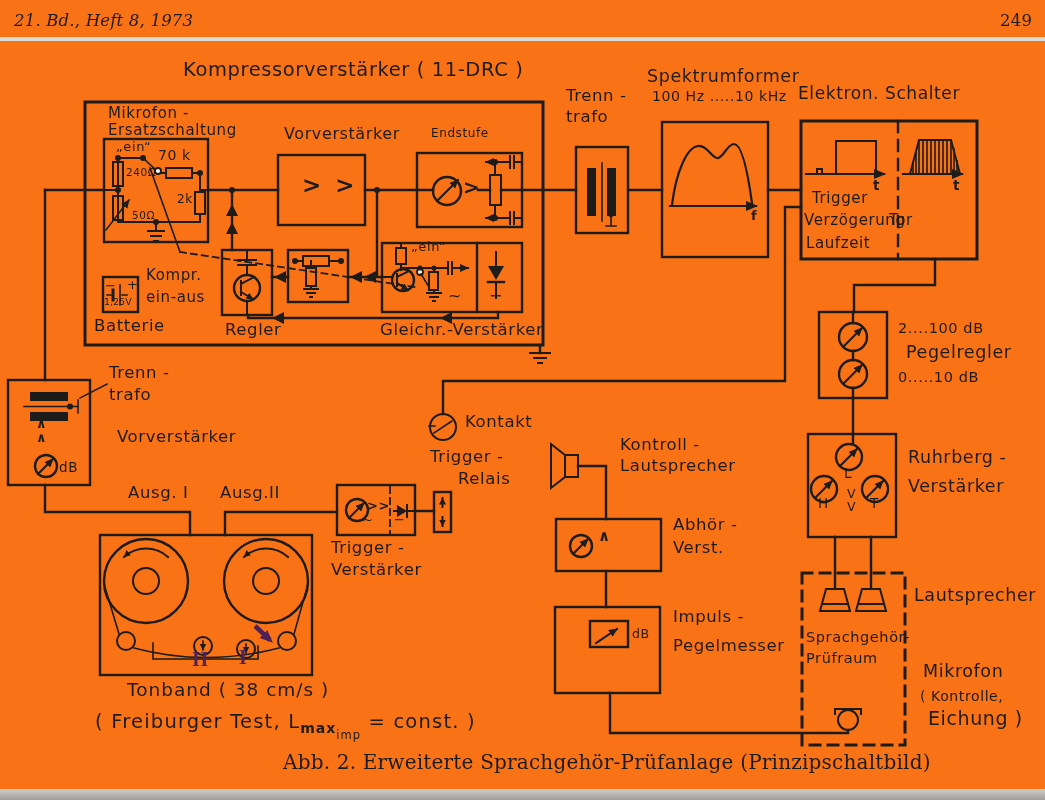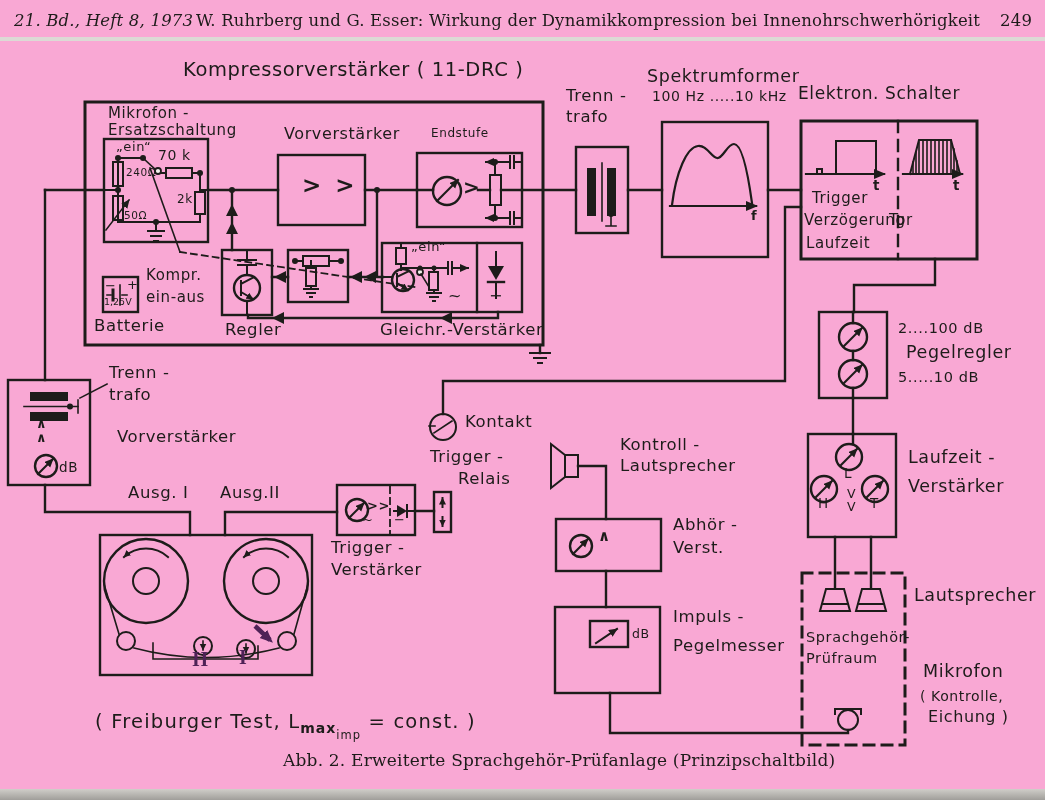--- a/index.html
+++ b/index.html
@@ -1,16 +1,16 @@
 <!DOCTYPE html>
 <html><head>
 <meta charset="utf-8">
 <style>
   html,body{margin:0;padding:0;background:#d8d5d0;}
-  .page{position:relative;width:1045px;height:800px;background:#f9a8d4;overflow:hidden;
+  .page{position:relative;width:1045px;height:800px;background:#f97316;overflow:hidden;
         font-family:"DejaVu Sans",sans-serif;color:#1d1c1a;}
   .lb{position:absolute;white-space:nowrap;letter-spacing:.6px;line-height:1.04;color:#1d1c1a;}
   .serif{font-family:"DejaVu Serif",serif;letter-spacing:.2px;}
   .it{font-style:italic;}
   .b{font-weight:bold;}
   .purple{color:#4f2257;font-family:Liberation Serif, serif;font-weight:bold;}
   svg.diagram{position:absolute;left:0;top:0;}
   .s{stroke:#1d1c1a;stroke-width:2.4;fill:none;stroke-linecap:square;stroke-linejoin:miter;}
   .t3{stroke-width:3;}
   .t2{stroke-width:2;}
@@ -26,21 +26,20 @@
                background:linear-gradient(#d0cec9,#a09e9a);}
   .sub1{font-size:14px;vertical-align:-5px;letter-spacing:1px;font-weight:bold;}
   .sub2{font-size:11.5px;vertical-align:-11px;letter-spacing:1px;}
 </style>
 </head>
 <body>
 
 <div class="page">
 
   <div class="lb serif it" style="left:14px;top:12px;font-size:16.5px">21. Bd., Heft 8, 1973</div>
-  <div class="lb serif" style="left:196px;top:12px;font-size:16.5px">W. Ruhrberg und G. Esser: Wirkung der Dynamikkompression bei Innenohrschwerhörigkeit</div>
   <div class="lb serif" style="left:1000px;top:12px;font-size:16.5px">249</div>
   <div class="band-top"></div>
 
   <svg class="diagram" width="1045" height="800" viewBox="0 0 1045 800">
     <defs>
       <marker id="ah" markerUnits="userSpaceOnUse" markerWidth="14" markerHeight="14" refX="10" refY="5" orient="auto">
           <path d="M0,0L12,5L0,10z" fill="#1d1c1a"></path>
         </marker>
       <marker id="am" markerUnits="userSpaceOnUse" markerWidth="11" markerHeight="11" refX="8" refY="4" orient="auto">
           <path d="M0,0L9,4L0,8z" fill="#1d1c1a"></path>
@@ -287,21 +286,21 @@
   </svg>
 
   <div class="lb" style="left:183px;top:60px;font-size:19.5px">Kompressorverstärker ( 11-DRC )</div>
 
   <div class="lb" style="left:108px;top:106px;font-size:15px">Mikrofon -</div>
   <div class="lb" style="left:108px;top:123px;font-size:15px">Ersatzschaltung</div>
   <div class="lb" style="left:116px;top:140px;font-size:13px">„ein“</div>
   <div class="lb" style="left:158px;top:148px;font-size:14px">70 k</div>
   <div class="lb" style="left:126px;top:167px;font-size:10.5px">240Ω</div>
   <div class="lb" style="left:177px;top:193px;font-size:12px">2k</div>
-  <div class="lb" style="left:124px;top:210px;font-size:10.5px">50Ω</div>
+  <div class="lb" style="left:132px;top:210px;font-size:10.5px">50Ω</div>
 
   <div class="lb" style="left:284px;top:126px;font-size:16px">Vorverstärker</div>
   <div class="lb b" style="left:302px;top:174px;font-size:23px;letter-spacing:3px">&gt; &gt;</div>
   <div class="lb" style="left:431px;top:127px;font-size:12px">Endstufe</div>
   <div class="lb b" style="left:463px;top:177px;font-size:20px">&gt;</div>
 
   <div class="lb" style="left:146px;top:268px;font-size:15px">Kompr.</div>
   <div class="lb" style="left:146px;top:290px;font-size:15px">ein-aus</div>
   <div class="lb" style="left:105px;top:279px;font-size:13px">−</div>
   <div class="lb" style="left:127px;top:278px;font-size:13px">+</div>
@@ -323,36 +322,36 @@
   <div class="lb" style="left:798px;top:85px;font-size:17px">Elektron. Schalter</div>
   <div class="lb b" style="left:873px;top:178px;font-size:13.5px">t</div>
   <div class="lb b" style="left:953px;top:178px;font-size:13.5px">t</div>
   <div class="lb" style="left:812px;top:191px;font-size:15px">Trigger</div>
   <div class="lb" style="left:804px;top:213px;font-size:15px">Verzögerung</div>
   <div class="lb" style="left:806px;top:236px;font-size:15px">Laufzeit</div>
   <div class="lb" style="left:889px;top:213px;font-size:15px">Tor</div>
 
   <div class="lb" style="left:898px;top:321px;font-size:14.5px">2....100 dB</div>
   <div class="lb" style="left:906px;top:343px;font-size:17.5px">Pegelregler</div>
-  <div class="lb" style="left:898px;top:370px;font-size:14.5px">5.....10 dB</div>
-
-  <div class="lb" style="left:908px;top:448px;font-size:17.5px">Laufzeit -</div>
+  <div class="lb" style="left:898px;top:370px;font-size:14.5px">0.....10 dB</div>
+
+  <div class="lb" style="left:908px;top:448px;font-size:17.5px">Ruhrberg -</div>
   <div class="lb" style="left:908px;top:477px;font-size:17.5px">Verstärker</div>
   <div class="lb" style="left:844px;top:466px;font-size:13.5px">L</div>
   <div class="lb" style="left:818px;top:496px;font-size:13.5px">H</div>
   <div class="lb" style="left:870px;top:496px;font-size:13.5px">T</div>
   <div class="lb" style="left:847px;top:487px;font-size:12.5px">V</div>
   <div class="lb" style="left:847px;top:500px;font-size:12.5px">V</div>
 
   <div class="lb" style="left:914px;top:586px;font-size:17.5px">Lautsprecher</div>
   <div class="lb" style="left:806px;top:630px;font-size:14.5px">Sprachgehör-</div>
   <div class="lb" style="left:806px;top:651px;font-size:14.5px">Prüfraum</div>
   <div class="lb" style="left:923px;top:662px;font-size:17.5px">Mikrofon</div>
   <div class="lb" style="left:920px;top:689px;font-size:14px">( Kontrolle,</div>
-  <div class="lb" style="left:928px;top:709px;font-size:16px">Eichung )</div>
+  <div class="lb" style="left:928px;top:709px;font-size:19px">Eichung )</div>
 
   <div class="lb" style="left:620px;top:436px;font-size:16.5px" ind="">Kontroll -</div>
   <div class="lb" style="left:620px;top:457px;font-size:16.5px">Lautsprecher</div>
   <div class="lb" style="left:673px;top:516px;font-size:16.5px">Abhör -</div>
   <div class="lb" style="left:673px;top:539px;font-size:16.5px">Verst.</div>
   <div class="lb b" style="left:598px;top:529px;font-size:15px">∧</div>
   <div class="lb" style="left:673px;top:608px;font-size:16.5px">Impuls -</div>
   <div class="lb" style="left:673px;top:637px;font-size:16.5px">Pegelmesser</div>
   <div class="lb" style="left:632px;top:627px;font-size:12.5px">dB</div>
 
@@ -369,21 +368,22 @@
   <div class="lb" style="left:331px;top:539px;font-size:16.5px">Trigger -</div>
   <div class="lb" style="left:331px;top:561px;font-size:16.5px">Verstärker</div>
   <div class="lb b" style="left:367px;top:499px;font-size:13px">&gt;&gt;</div>
   <div class="lb" style="left:362px;top:513px;font-size:13px">~</div>
   <div class="lb" style="left:394px;top:513px;font-size:13px">−</div>
 
   <div class="lb" style="left:430px;top:448px;font-size:16.5px">Trigger -</div>
   <div class="lb" style="left:458px;top:470px;font-size:16.5px">Relais</div>
   <div class="lb" style="left:465px;top:413px;font-size:16.5px">Kontakt</div>
 
+  <div class="lb" style="left:127px;top:680px;font-size:18.5px;letter-spacing:1px">Tonband ( 38 cm/s )</div>
   <div class="lb purple" style="left:192px;top:649px;font-size:20px">II</div>
   <div class="lb purple" style="left:239px;top:647px;font-size:20px">I</div>
 
   <div class="lb" style="left:95px;top:712px;font-size:19.5px;letter-spacing:1.2px"><span>( Freiburger Test,  L</span><span class="sub1">max</span><span class="sub2">imp</span> <span>= const. )</span></div>
 
-  <div class="lb serif" style="left:283px;top:752px;font-size:17px">Abb. 2. Erweiterte Sprachgehör-Prüfanlage (Prinzipschaltbild)</div>
+  <div class="lb serif" style="left:283px;top:752px;font-size:20px">Abb. 2. Erweiterte Sprachgehör-Prüfanlage (Prinzipschaltbild)</div>
 
   <div class="band-bottom"></div>
 </div>
 
 </body></html>

